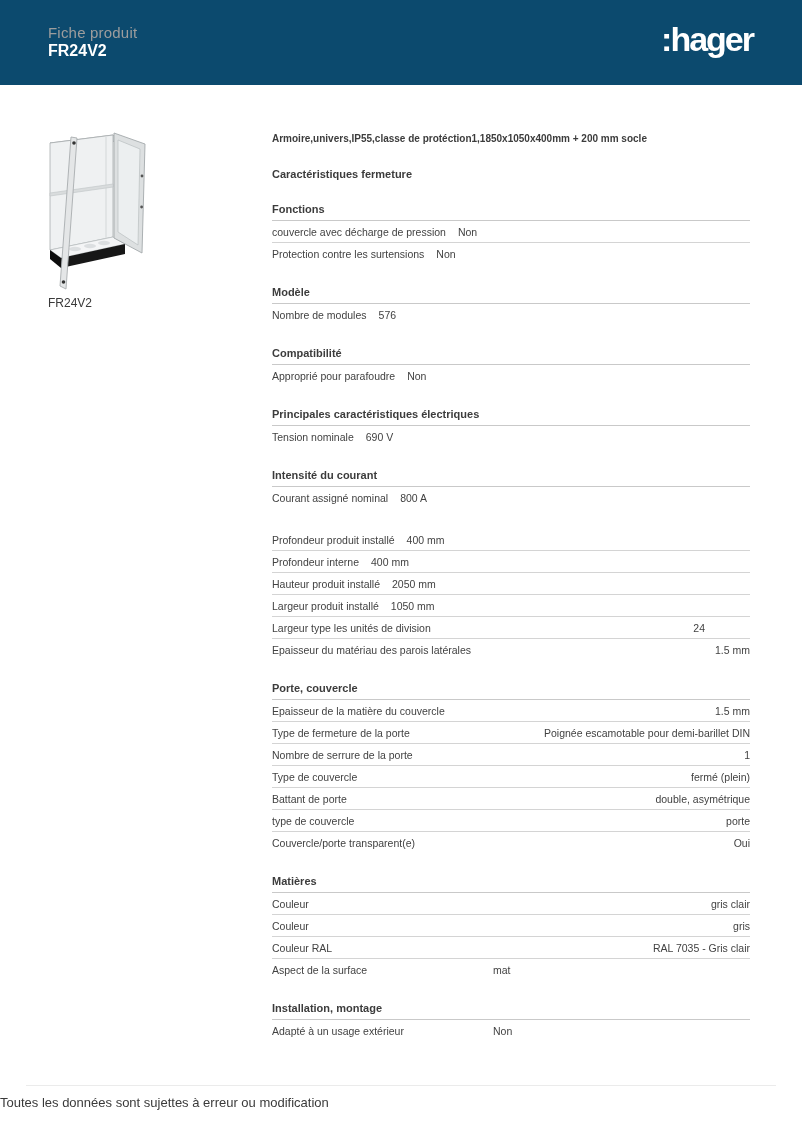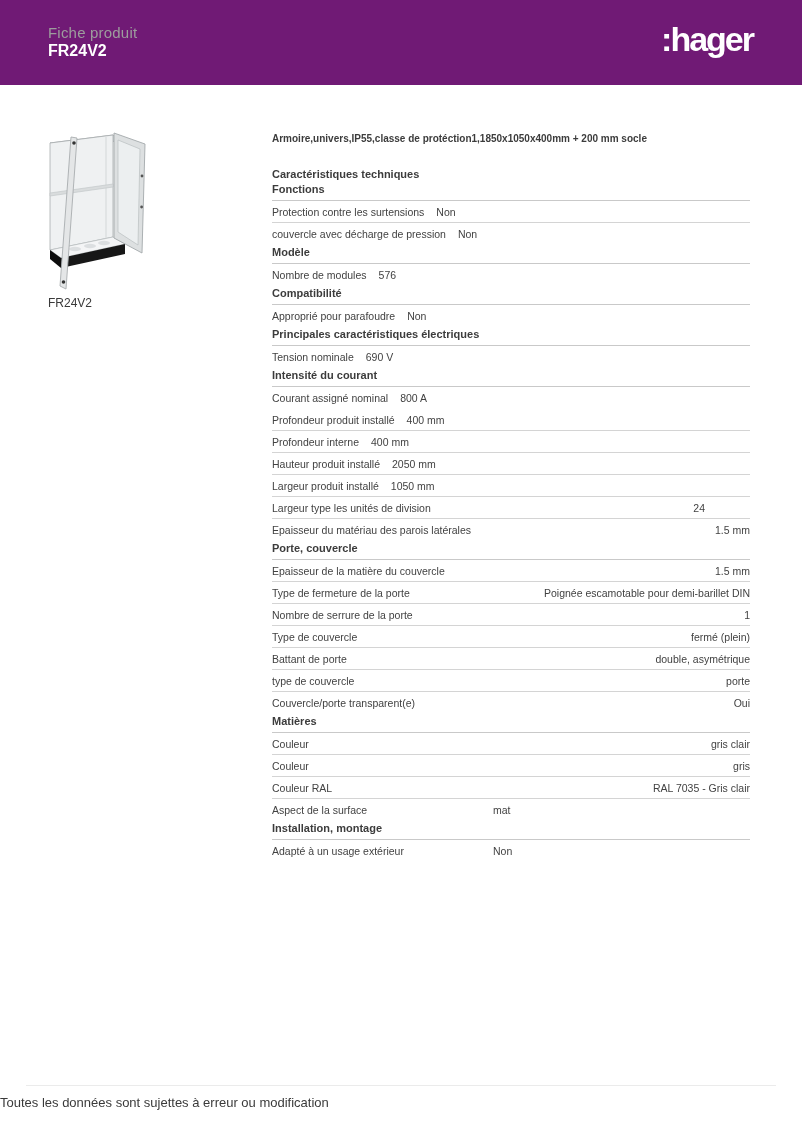--- a/index.html
+++ b/index.html
@@ -9,21 +9,21 @@
     font-family: "Liberation Sans", sans-serif;
     background: #ffffff;
     color: #3e3e3e;
     overflow: hidden;
   }
 
   
   .header {
     position: absolute; left: 0; top: 0;
     width: 802px; height: 85px;
-    background: #701a75;
+    background: #0c4a6e;
   }
   .header .pretitle {
     position: absolute; left: 48px; top: 24px;
     font-size: 15px; color: #9d9d9d; letter-spacing: 0.2px;
   }
   .header .ref {
     position: absolute; left: 48px; top: 42px;
     font-size: 16px; font-weight: bold; color: #ffffff;
   }
   .header .logo {
@@ -48,21 +48,21 @@
     position: absolute; left: 272px; top: 131px;
     width: 478px;
   }
   .doc-title {
     font-size: 10px; font-weight: bold; line-height: 15px; color: #3c3c3c;
   }
   .doc-subtitle {
     margin-top: 21px;
     font-size: 11px; font-weight: bold; line-height: 15px; color: #3c3c3c;
   }
-  .section { }
+  .section { margin-top: 20px; }
   .section-title {
     font-size: 11px; font-weight: bold; line-height: 15px; color: #3c3c3c;
     padding-bottom: 3px;
     border-bottom: 1px solid #c9c9c9;
   }
   .row {
     position: relative;
     height: 22px; line-height: 22px;
     border-bottom: 1px solid #d4d4d4;
     font-size: 10.5px; color: #424242;
@@ -121,26 +121,26 @@
 
     <polygon points="26,6 32,7 21,158 15,155" fill="#e4e6e7" stroke="#a8adaf" stroke-width="0.9"></polygon>
     <circle cx="29" cy="12" r="1.8" fill="#333"></circle>
     <circle cx="18.5" cy="151" r="1.8" fill="#333"></circle>
   </svg>
 </div>
 <div class="figure-caption">FR24V2</div>
 
 <div class="content">
   <div class="doc-title">Armoire,univers,IP55,classe de protéction1,1850x1050x400mm + 200 mm socle</div>
-  <div class="doc-subtitle">Caractéristiques techniques</div>
+  <div class="doc-subtitle">Caractéristiques fermeture</div>
   <div>
       <div class="section">
         <div class="section-title">Fonctions</div>
+        <div class="row"><span class="label">couvercle avec décharge de pression</span><span class="val-inline">Non</span></div>
         <div class="row"><span class="label">Protection contre les surtensions</span><span class="val-inline">Non</span></div>
-        <div class="row"><span class="label">couvercle avec décharge de pression</span><span class="val-inline">Non</span></div>
       </div>
       <div class="section">
         <div class="section-title">Modèle</div>
         <div class="row"><span class="label">Nombre de modules</span><span class="val-inline">576</span></div>
       </div>
       <div class="section">
         <div class="section-title">Compatibilité</div>
         <div class="row"><span class="label">Approprié pour parafoudre</span><span class="val-inline">Non</span></div>
       </div>
       <div class="section">

